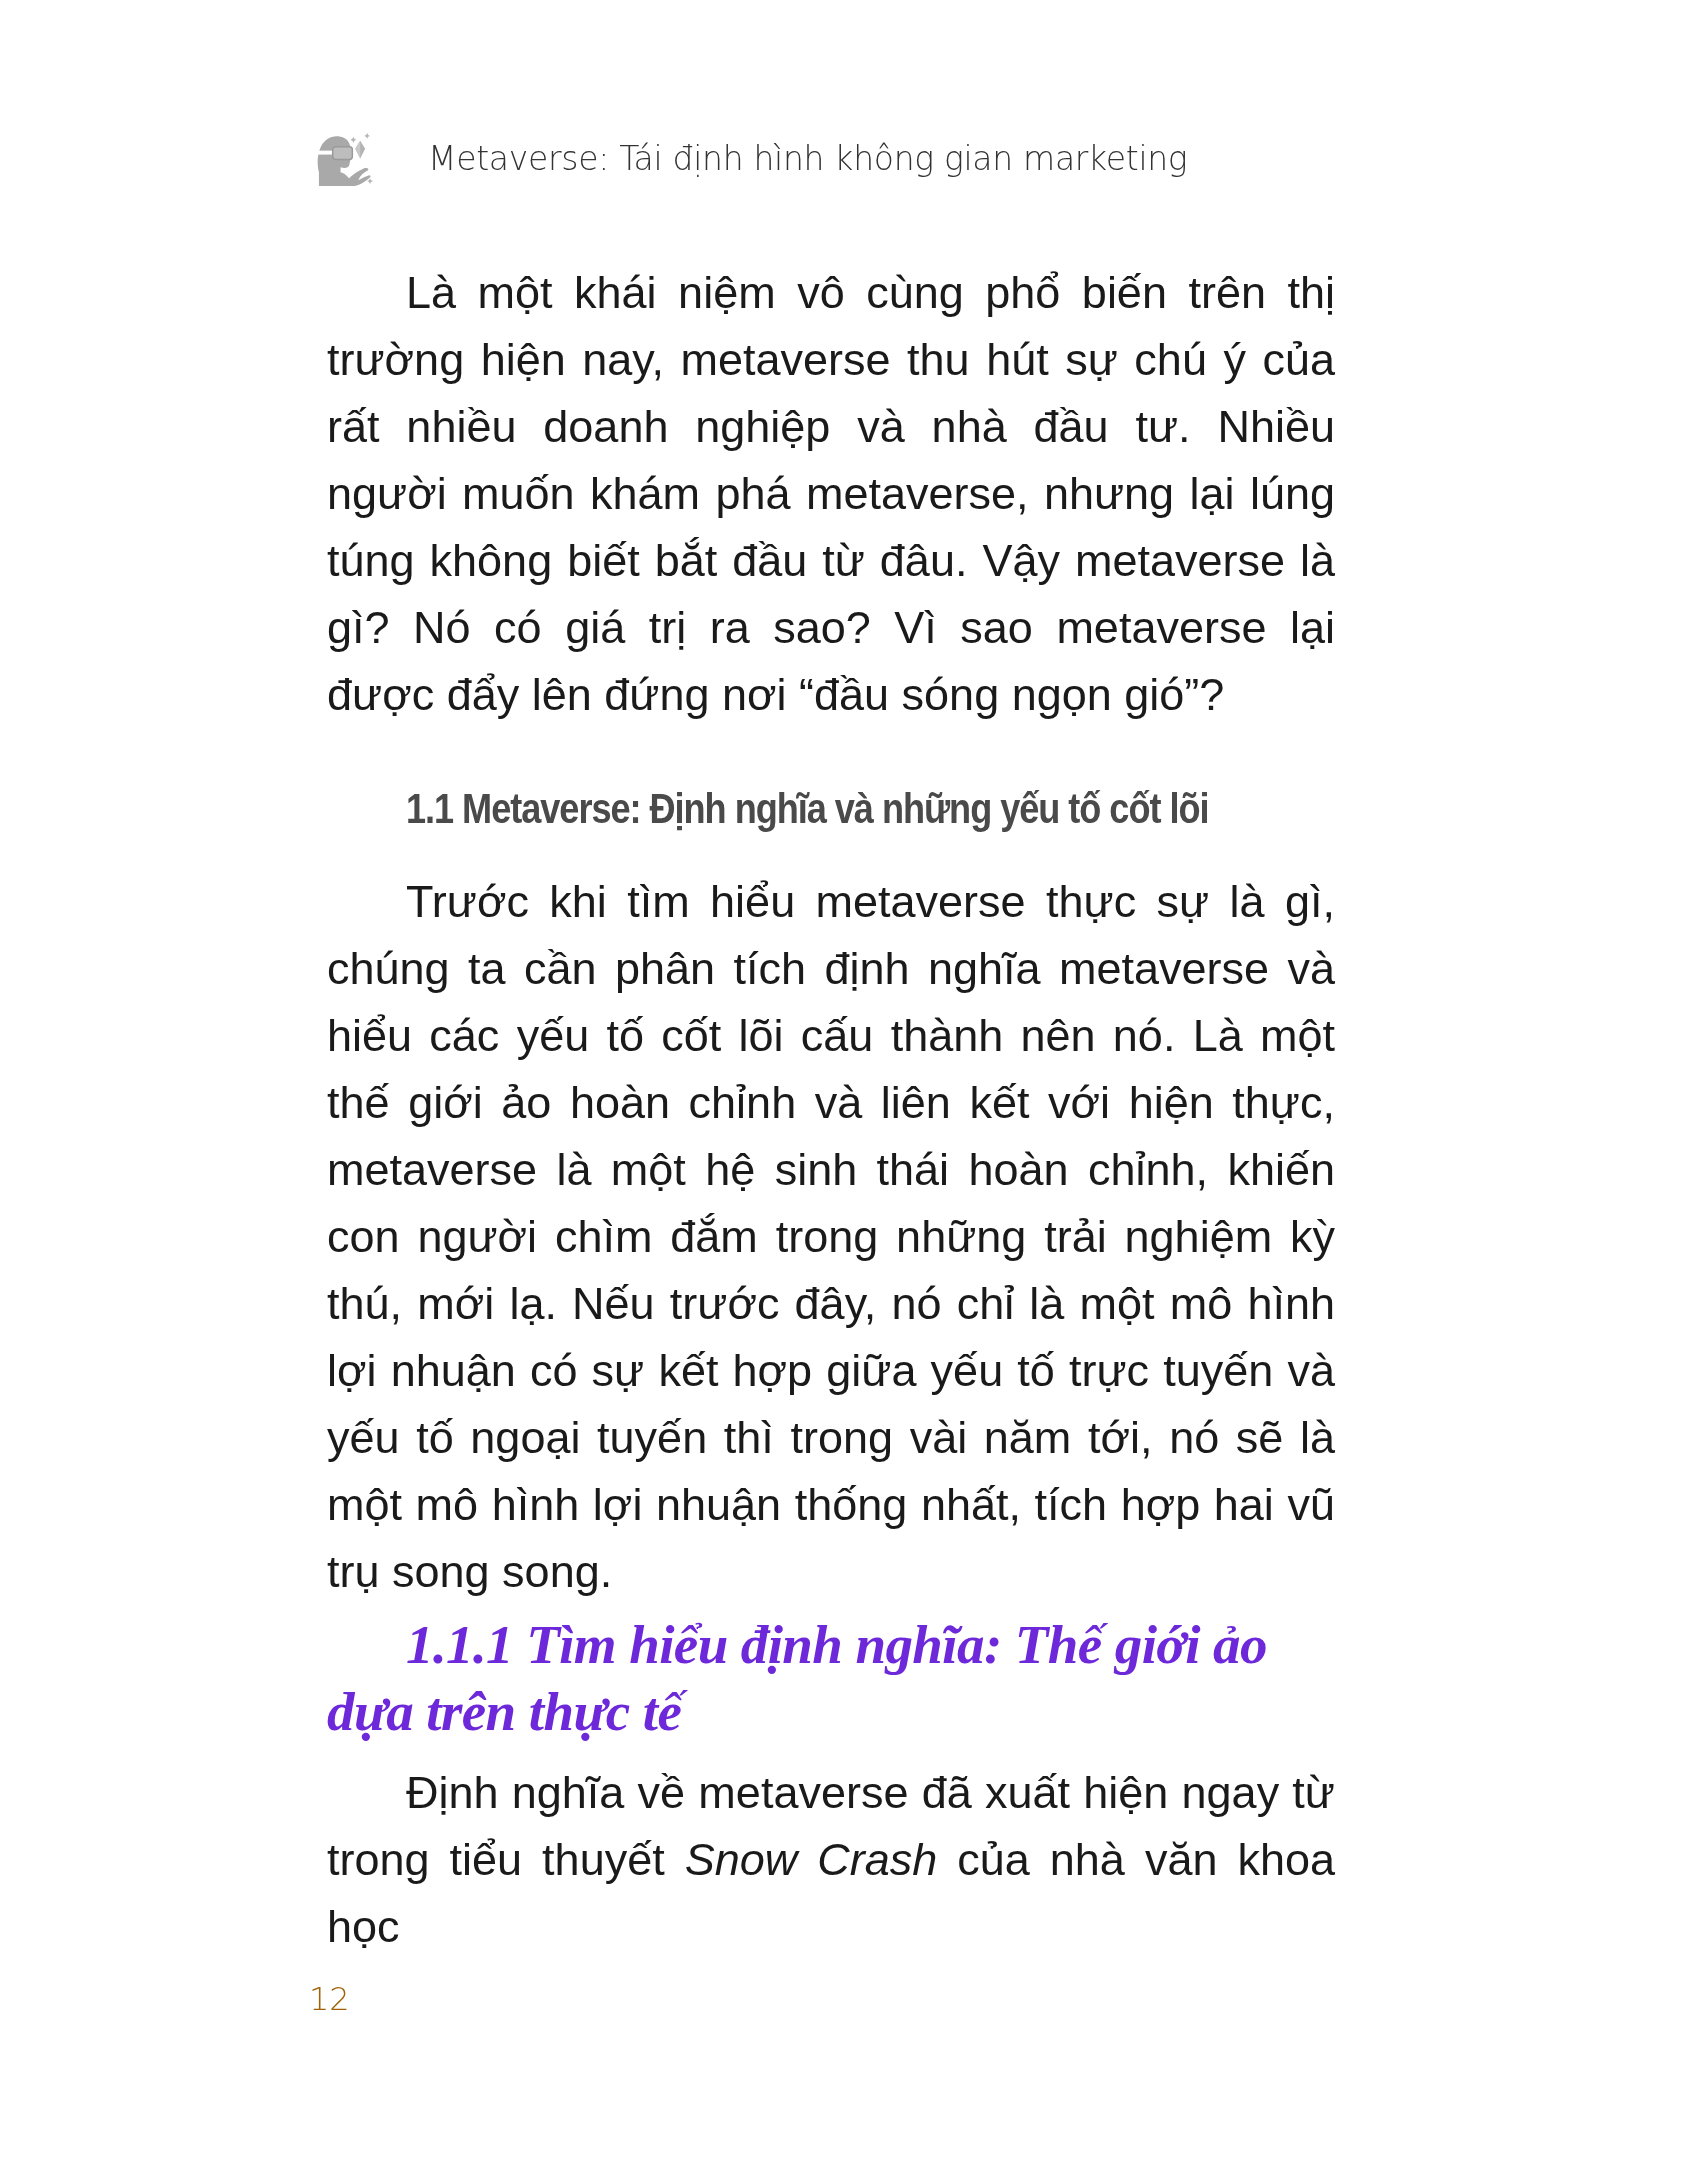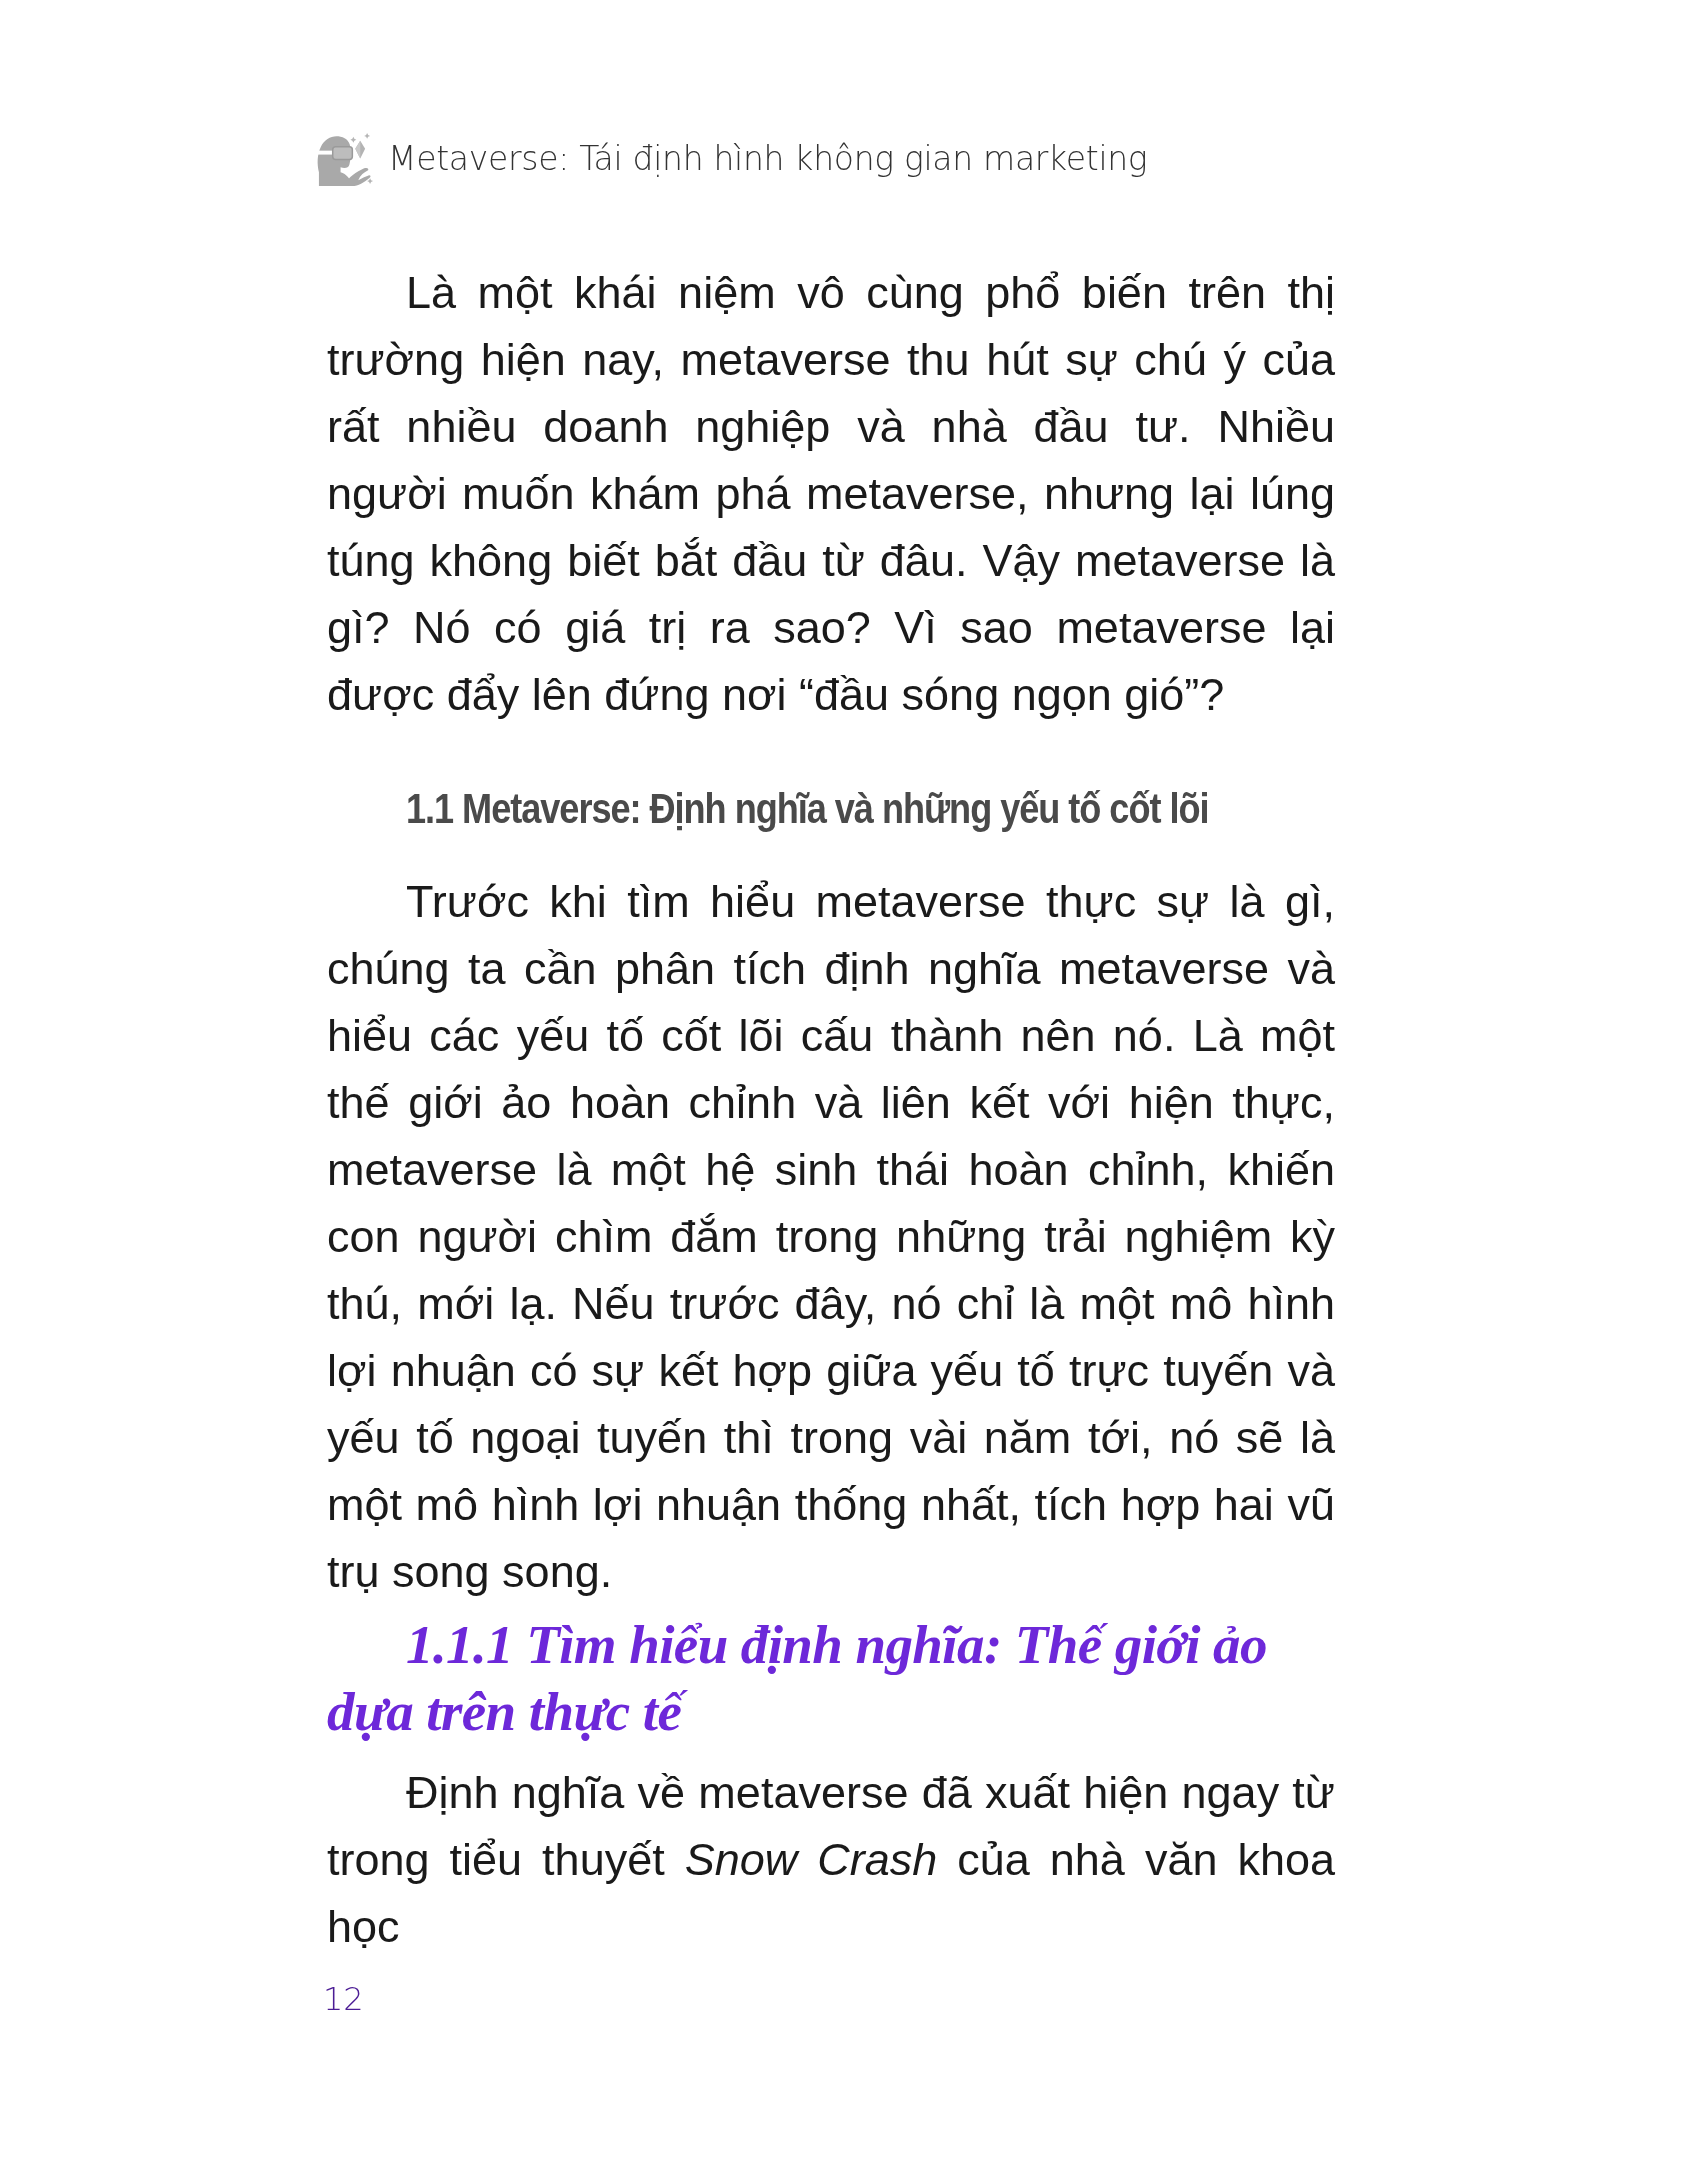--- a/index.html
+++ b/index.html
@@ -14,20 +14,21 @@
       overflow: hidden;
       color: #1e1e1e;
     }
     .running-header {
       position: absolute;
       left: 313px;
       top: 129px;
       height: 59px;
       display: flex;
       align-items: center;
+      gap: 40px;
     }
     .header-icon {
       width: 63px;
       height: 59px;
       display: inline-block;
     }
     .header-title {
       margin-left: 12px;
       font-family: "DejaVu Sans", sans-serif;
       font-weight: 200;
@@ -71,26 +72,26 @@
       color: #6d28d9;
       margin: 6px 0 14px 0;
       text-indent: 79px;
       letter-spacing: -0.6px;
     }
     .para.after-h3 { margin-top: 0; }
     .para.after-h2 { margin-top: 0; }
     em.title { font-style: italic; }
     .page-number {
       position: absolute;
-      left: 323px;
+      left: 309px;
       top: 1980px;
       font-family: "DejaVu Sans", sans-serif;
       font-weight: 200;
       font-size: 32px;
-      color: #4c1d95;
+      color: #a16207;
     }
   </style>
 </head>
 <body>
 
 <div class="running-header">
   <span class="header-icon">
     <svg width="63" height="59" viewBox="0 0 64 60" xmlns="http://www.w3.org/2000/svg">
 
       <path d="M6 44 C4 36 4 26 8 18 C12 10 20 6 28 8 C34 9 38 14 38 20 L38 26 C40 28 40 30 38 31 L37 36 C36 40 32 40 28 39 L28 44 C34 46 38 50 40 58 L6 58 Z" fill="#a9a9a9"></path>

